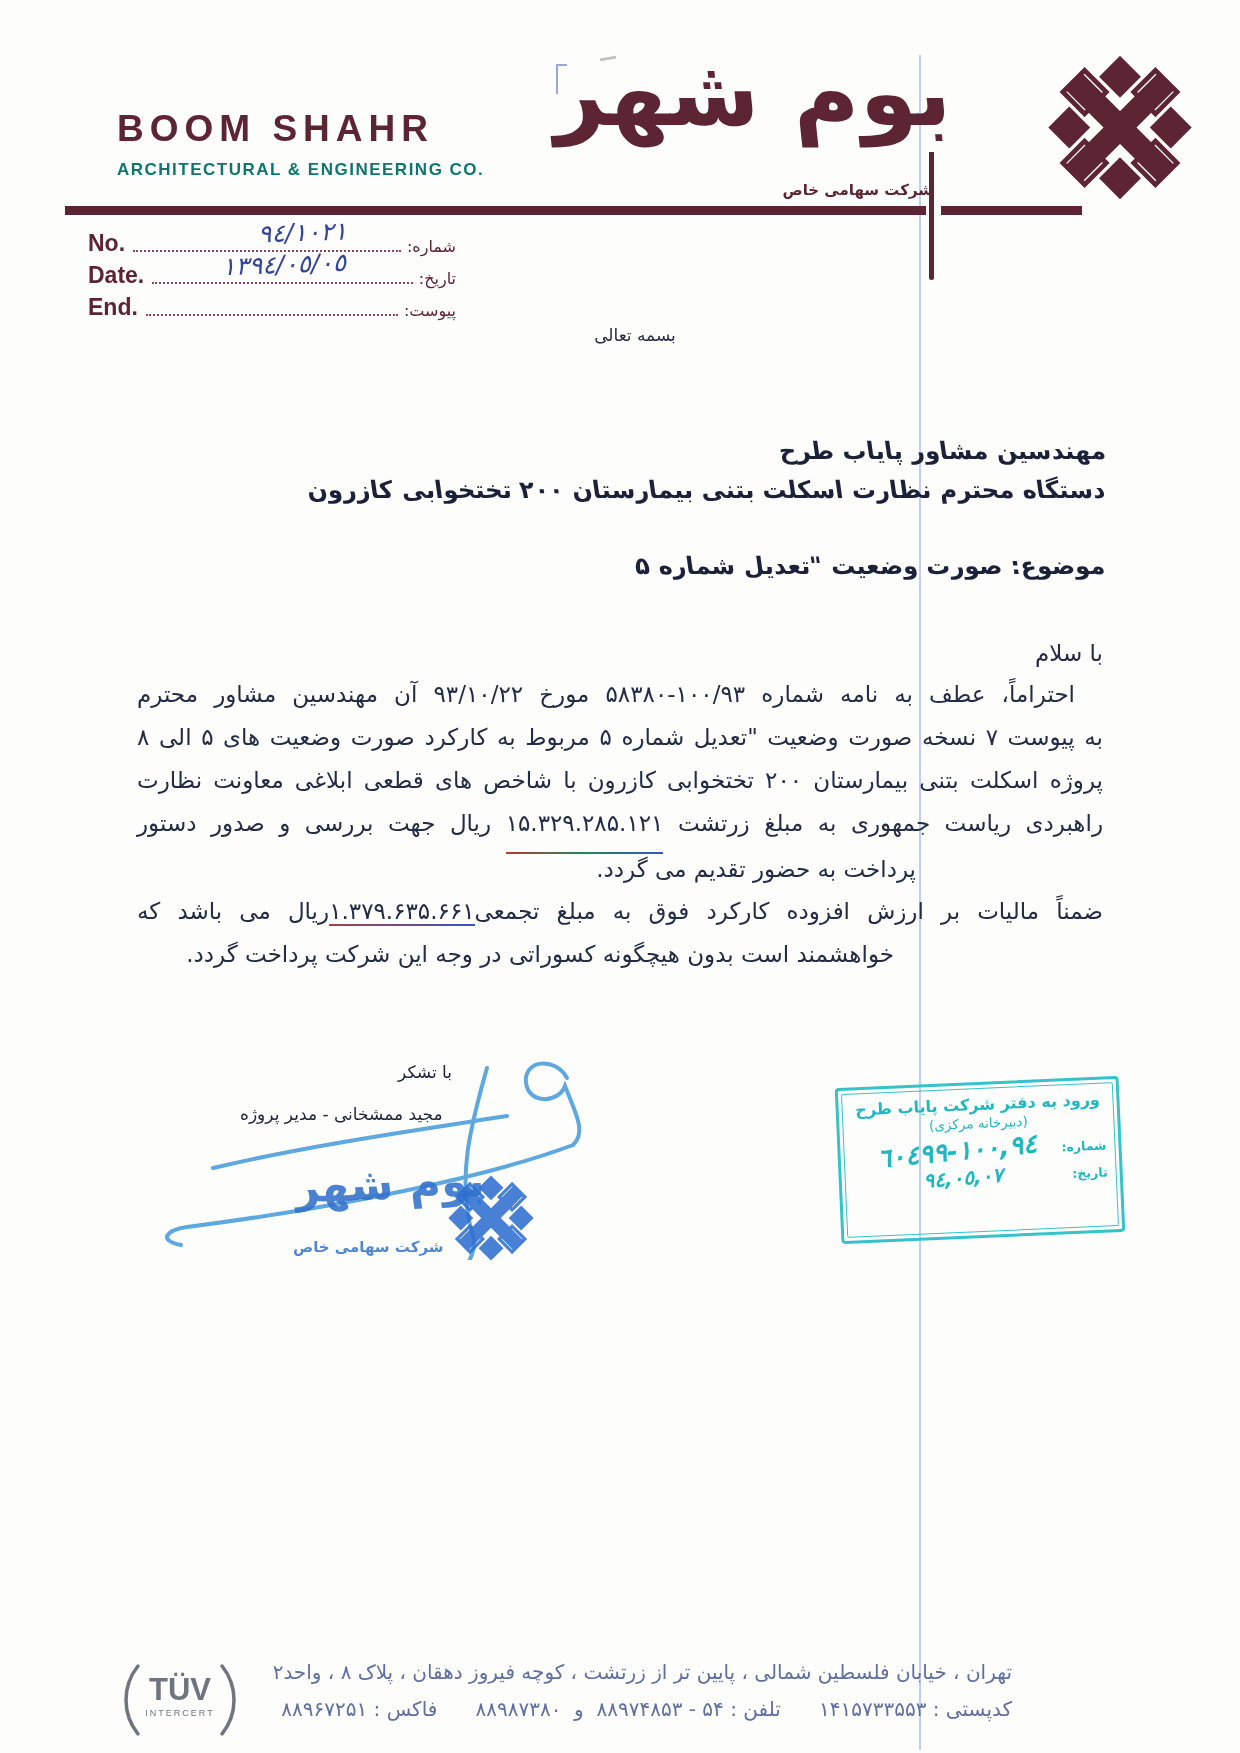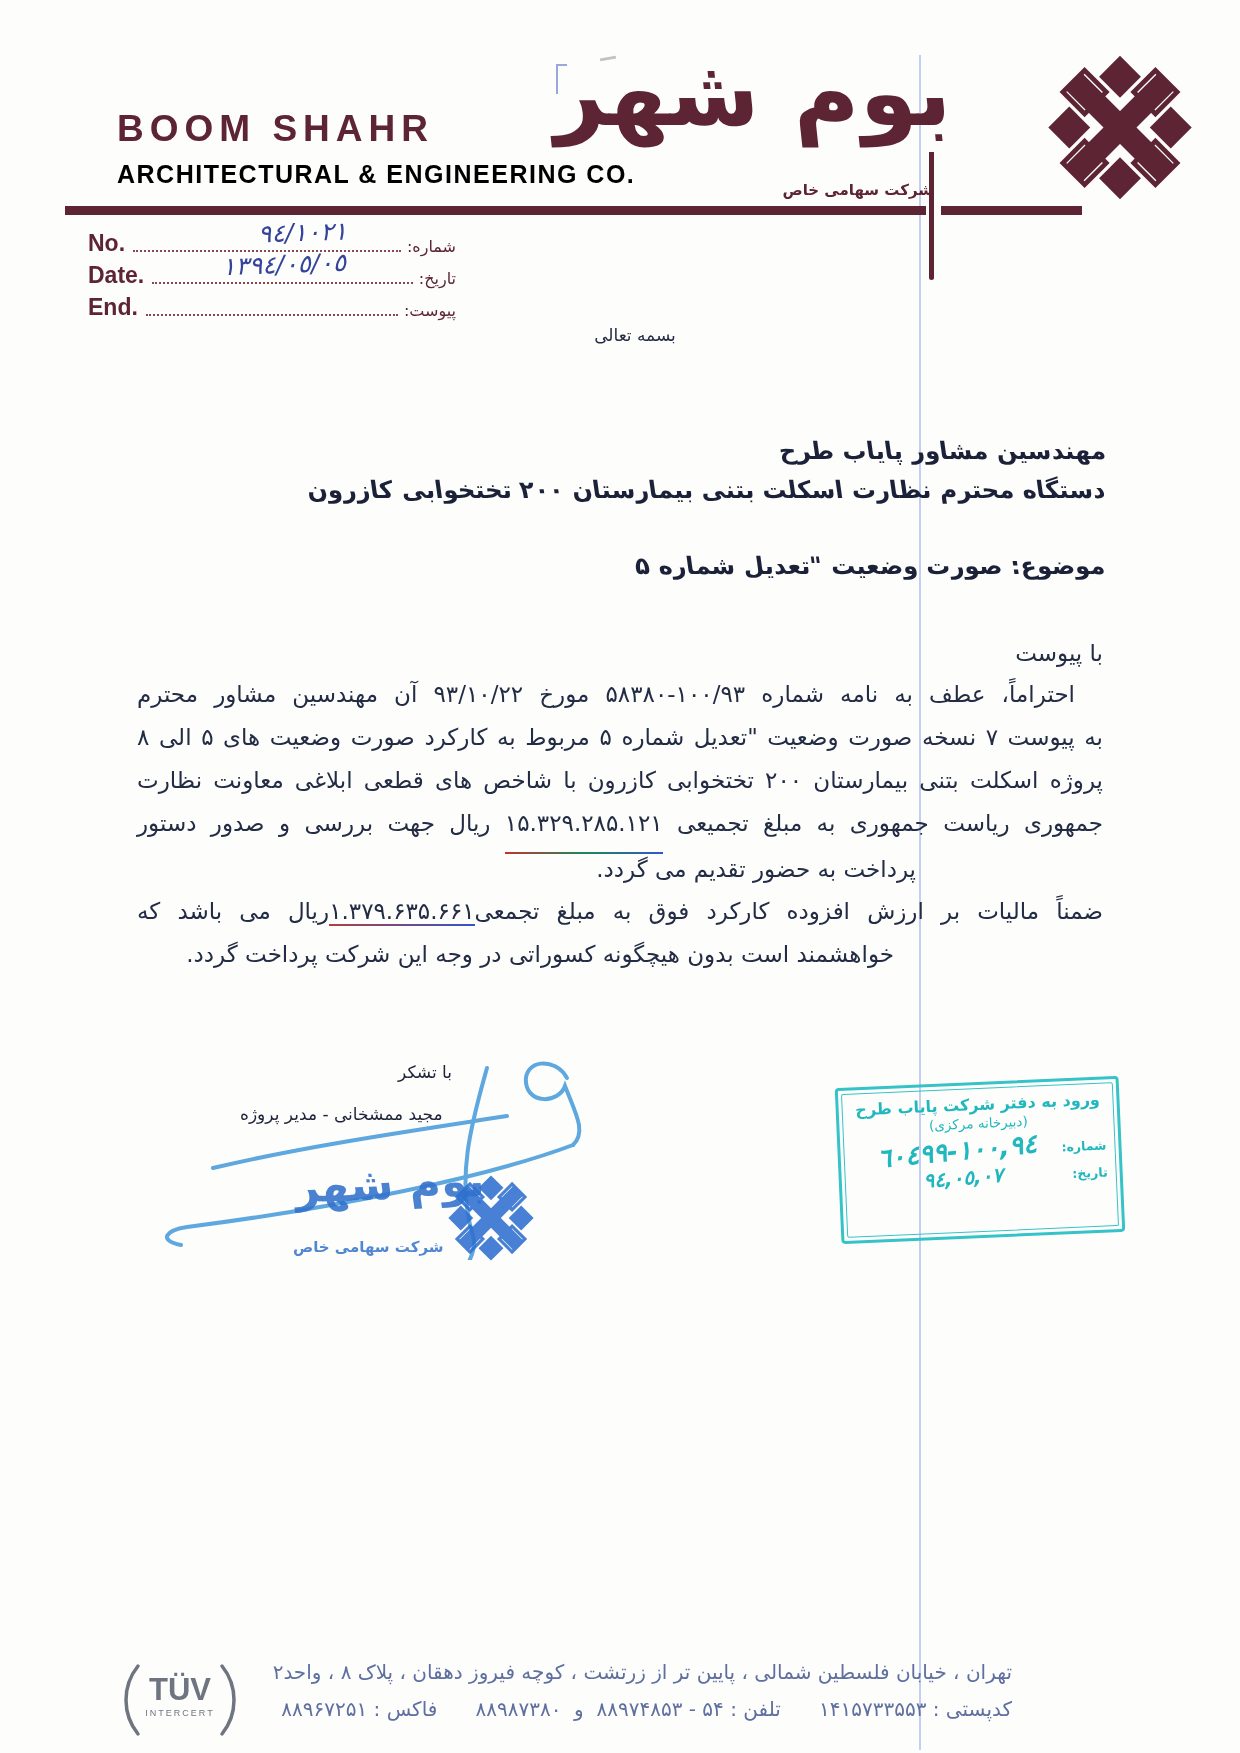--- a/index.html
+++ b/index.html
@@ -3,22 +3,22 @@
 <meta charset="utf-8">
 <style>
   html,body{margin:0;padding:0;background:#888;}
   .page{position:relative;width:1240px;height:1753px;margin:0 auto;background:#fdfdfb;overflow:hidden;
         font-family:"DejaVu Sans",sans-serif;}
   .abs{position:absolute;}
   .fa{direction:rtl;}
   
   .latin-title{font-family:"Liberation Sans",sans-serif;font-weight:bold;color:#5d2433;
                font-size:37px;letter-spacing:6px;line-height:1;}
-  .latin-sub{font-family:"Liberation Sans",sans-serif;font-weight:bold;color:#000000;
-             font-size:25px;letter-spacing:1.5px;margin-top:13px;}
+  .latin-sub{font-family:"Liberation Sans",sans-serif;font-weight:bold;color:#0f766e;
+             font-size:17px;letter-spacing:1.5px;margin-top:13px;}
   .calligraphy{color:#5d2433;font-weight:bold;font-size:92px;line-height:1;transform:skewX(6deg);}
   .company-type{color:#5d2433;font-size:15px;font-weight:bold;}
   .band{background:#5d2433;height:9px;}
   .descender{background:#5d2433;width:5px;border-radius:0 0 3px 3px;}
   
   .ref-row{display:flex;align-items:flex-end;width:368px;direction:ltr;}
   .ref-latin{font-family:"Liberation Sans",sans-serif;font-weight:bold;font-size:23px;color:#5d2433;line-height:1;}
   .ref-dots{flex:1;border-bottom:2.5px dotted #8a4556;margin:0 6px 3px 8px;height:1px;}
   .ref-fa{font-size:16px;color:#5d2433;line-height:1;direction:rtl;}
   .handwriting{color:#34439b;font-size:25px;font-style:italic;transform:rotate(-2deg);}
@@ -108,26 +108,26 @@
   </div>
   <div class="abs fa handwriting" style="left:258px;top:218px;">٩٤/١٠٢١</div>
   <div class="abs fa handwriting" style="left:222px;top:250px;">١٣٩٤/٠٥/٠٥</div>
 
   <div class="abs fa body-text" style="left:545px;top:325px;width:180px;text-align:center;font-size:17px;">بسمه تعالی</div>
 
   <div class="abs fa bold-line" style="right:135px;top:437px;">مهندسین مشاور پایاب طرح</div>
   <div class="abs fa bold-line" style="right:135px;top:476px;">دستگاه محترم نظارت اسکلت بتنی بیمارستان ۲۰۰ تختخوابی کازرون</div>
   <div class="abs fa bold-line" style="right:135px;top:552px;">موضوع: صورت وضعیت "تعدیل شماره ۵</div>
 
-  <div class="abs fa body-text" style="right:137px;top:640px;">با پیوست</div>
+  <div class="abs fa body-text" style="right:137px;top:640px;">با سلام</div>
 
   <div class="abs fa body-text jline" style="top:681px;text-indent:28px;">احتراماً، عطف به نامه شماره ۱۰۰/۹۳-۵۸۳۸۰ مورخ ۹۳/۱۰/۲۲ آن مهندسین مشاور محترم</div>
   <div class="abs fa body-text jline" style="top:724px;">به پیوست ۷ نسخه صورت وضعیت "تعدیل شماره ۵ مربوط به کارکرد صورت وضعیت های ۵ الی ۸</div>
   <div class="abs fa body-text jline" style="top:767px;">پروژه اسکلت بتنی بیمارستان ۲۰۰ تختخوابی کازرون با شاخص های قطعی ابلاغی معاونت نظارت</div>
-  <div class="abs fa body-text jline" style="top:810px;"><span>جمهوری ریاست جمهوری به مبلغ تجمیعی </span><span class="amount1">۱۵.۳۲۹.۲۸۵.۱۲۱</span><span> ریال جهت بررسی و صدور دستور</span></div>
+  <div class="abs fa body-text jline" style="top:810px;"><span>راهبردی ریاست جمهوری به مبلغ زرتشت </span><span class="amount1">۱۵.۳۲۹.۲۸۵.۱۲۱</span><span> ریال جهت بررسی و صدور دستور</span></div>
   <div class="abs fa body-text" style="right:324px;top:856px;">پرداخت به حضور تقدیم می گردد.</div>
 
   <div class="abs fa body-text jline" style="top:898px;"><span>ضمناً مالیات بر ارزش افزوده کارکرد فوق به مبلغ تجمعی</span><span class="amount2">۱.۳۷۹.۶۳۵.۶۶۱</span><span>ریال می باشد که</span></div>
   <div class="abs fa body-text" style="right:346px;top:941px;">خواهشمند است بدون هیچگونه کسوراتی در وجه این شرکت پرداخت گردد.</div>
 
   <div class="abs fa sig-text" style="left:398px;top:1062px;">با تشکر</div>
   <div class="abs fa sig-text" style="left:240px;top:1104px;">مجید ممشخانی - مدیر پروژه</div>
 
   <svg class="abs" style="left:155px;top:1050px;" width="450" height="210" viewBox="0 0 450 210">
     <g fill="none" stroke="#4d9fdd" stroke-width="4" stroke-linecap="round" opacity="0.9">

